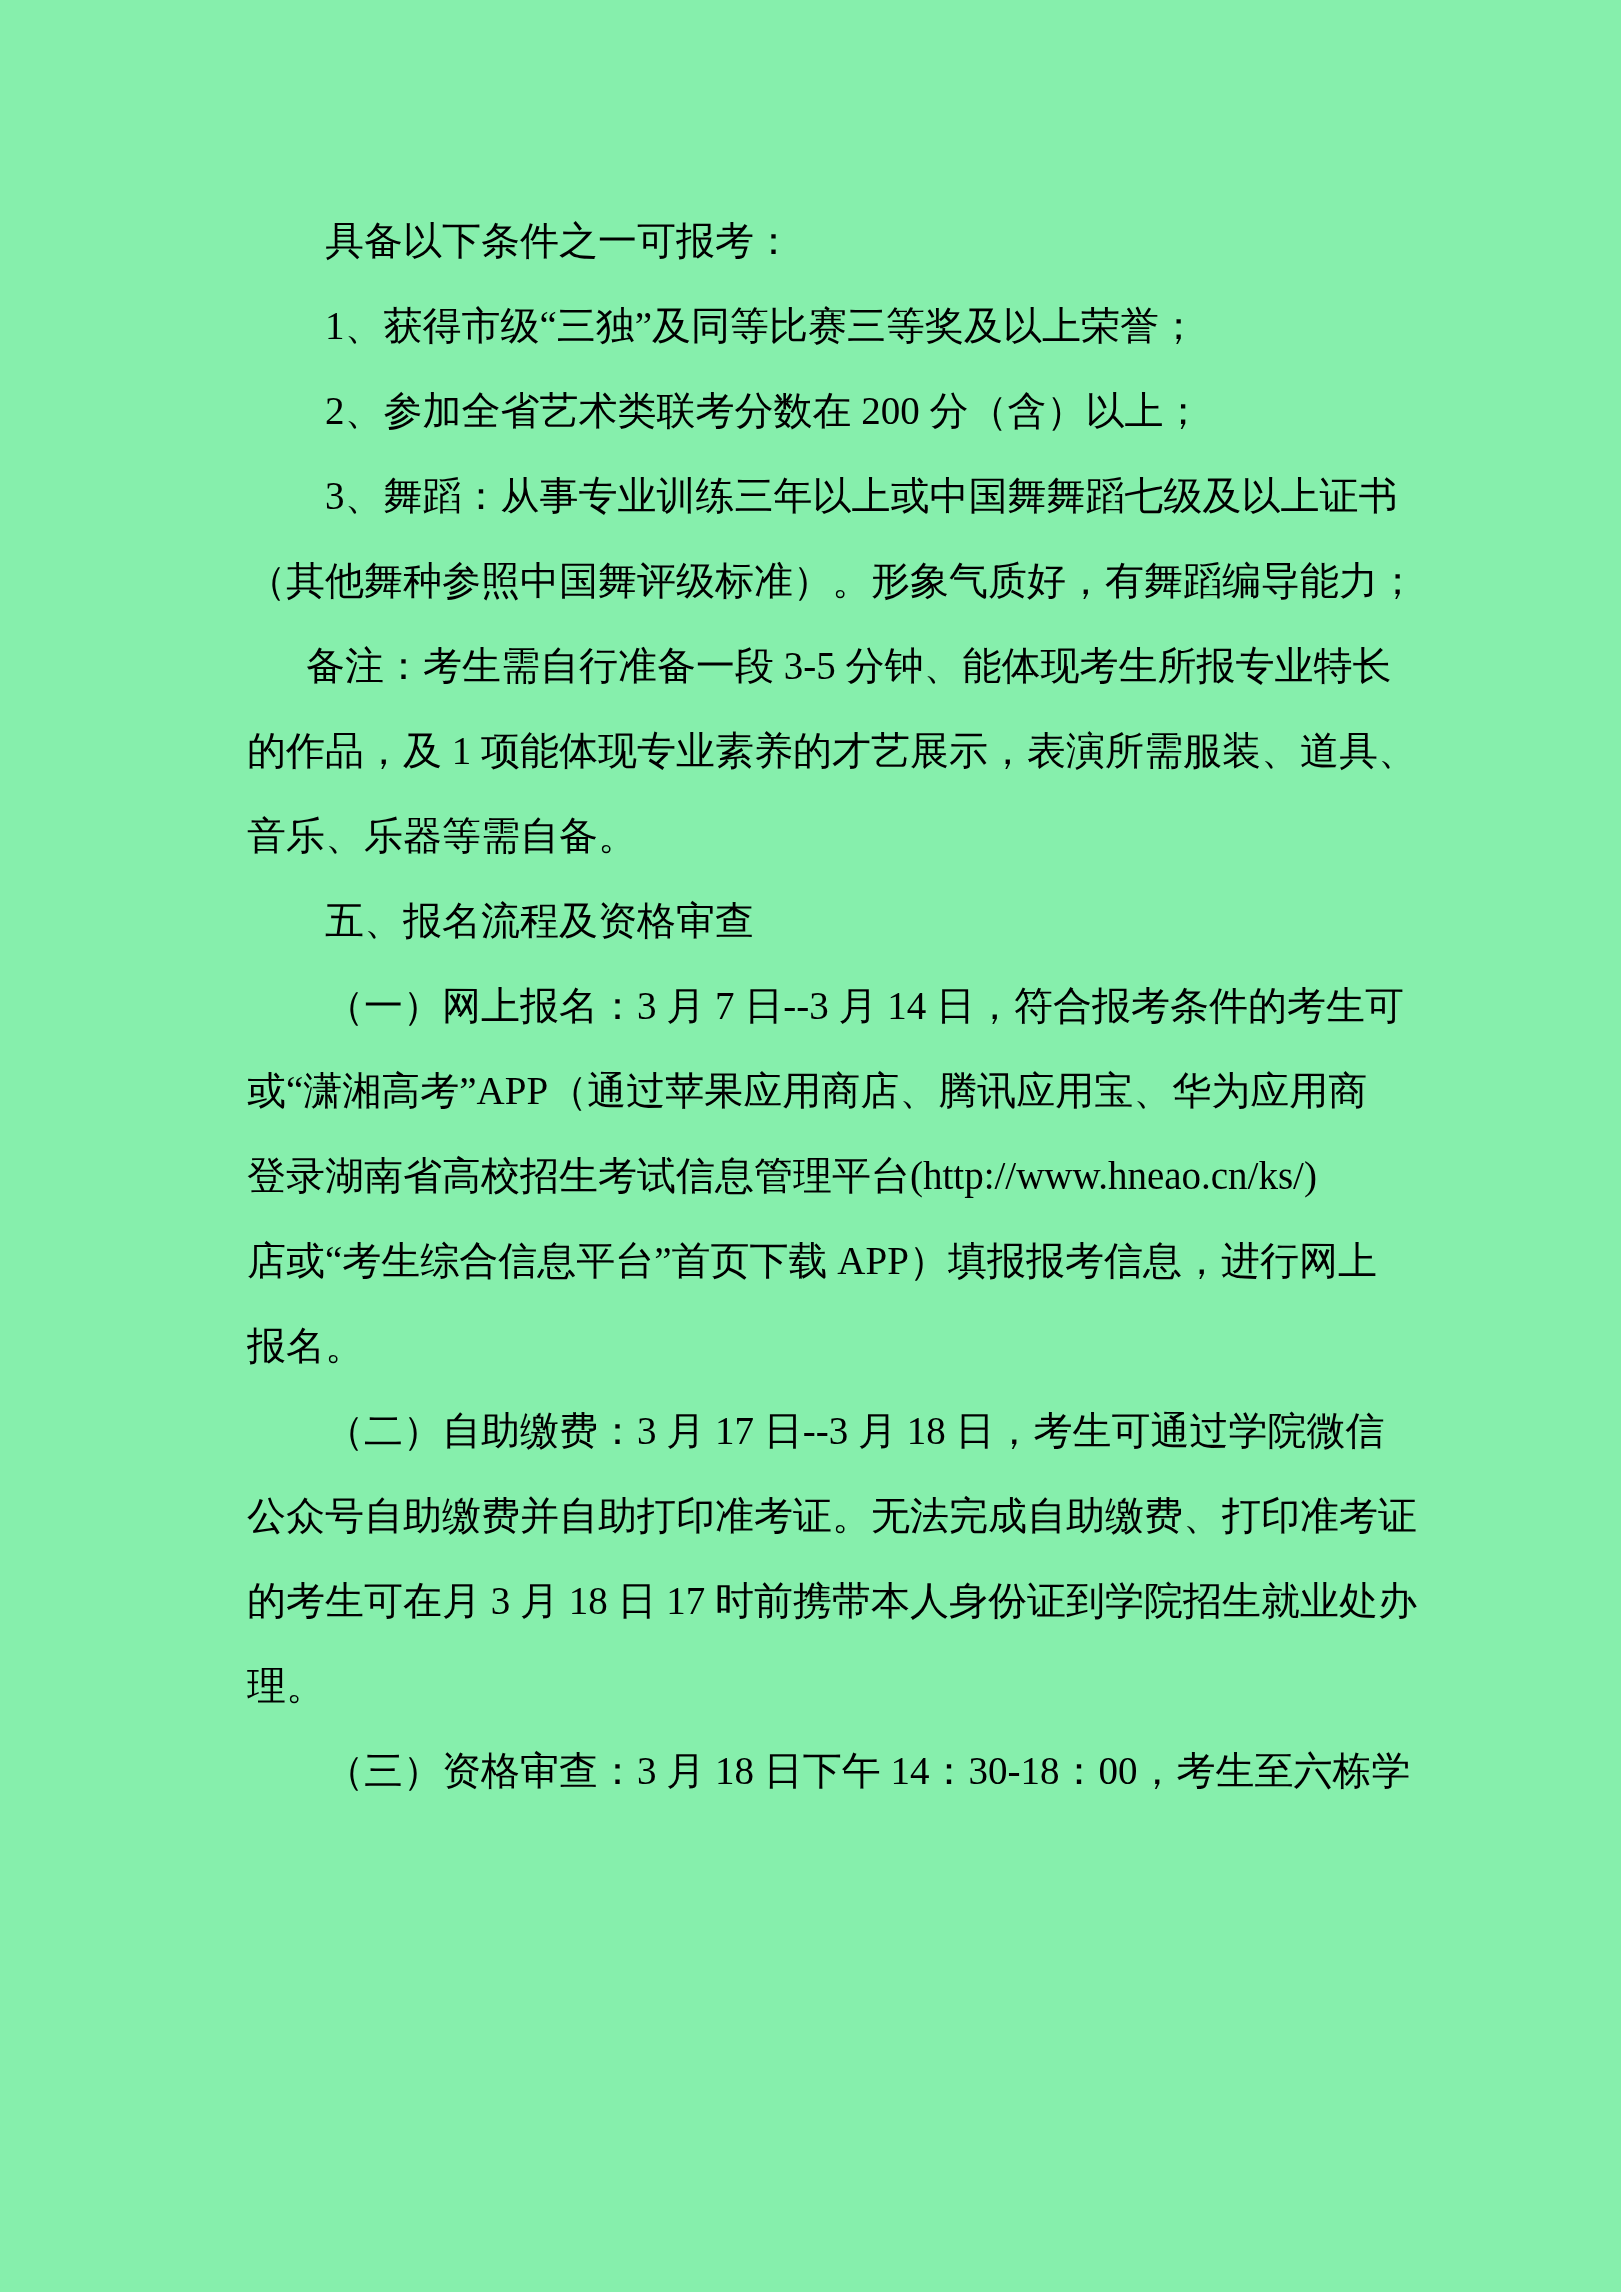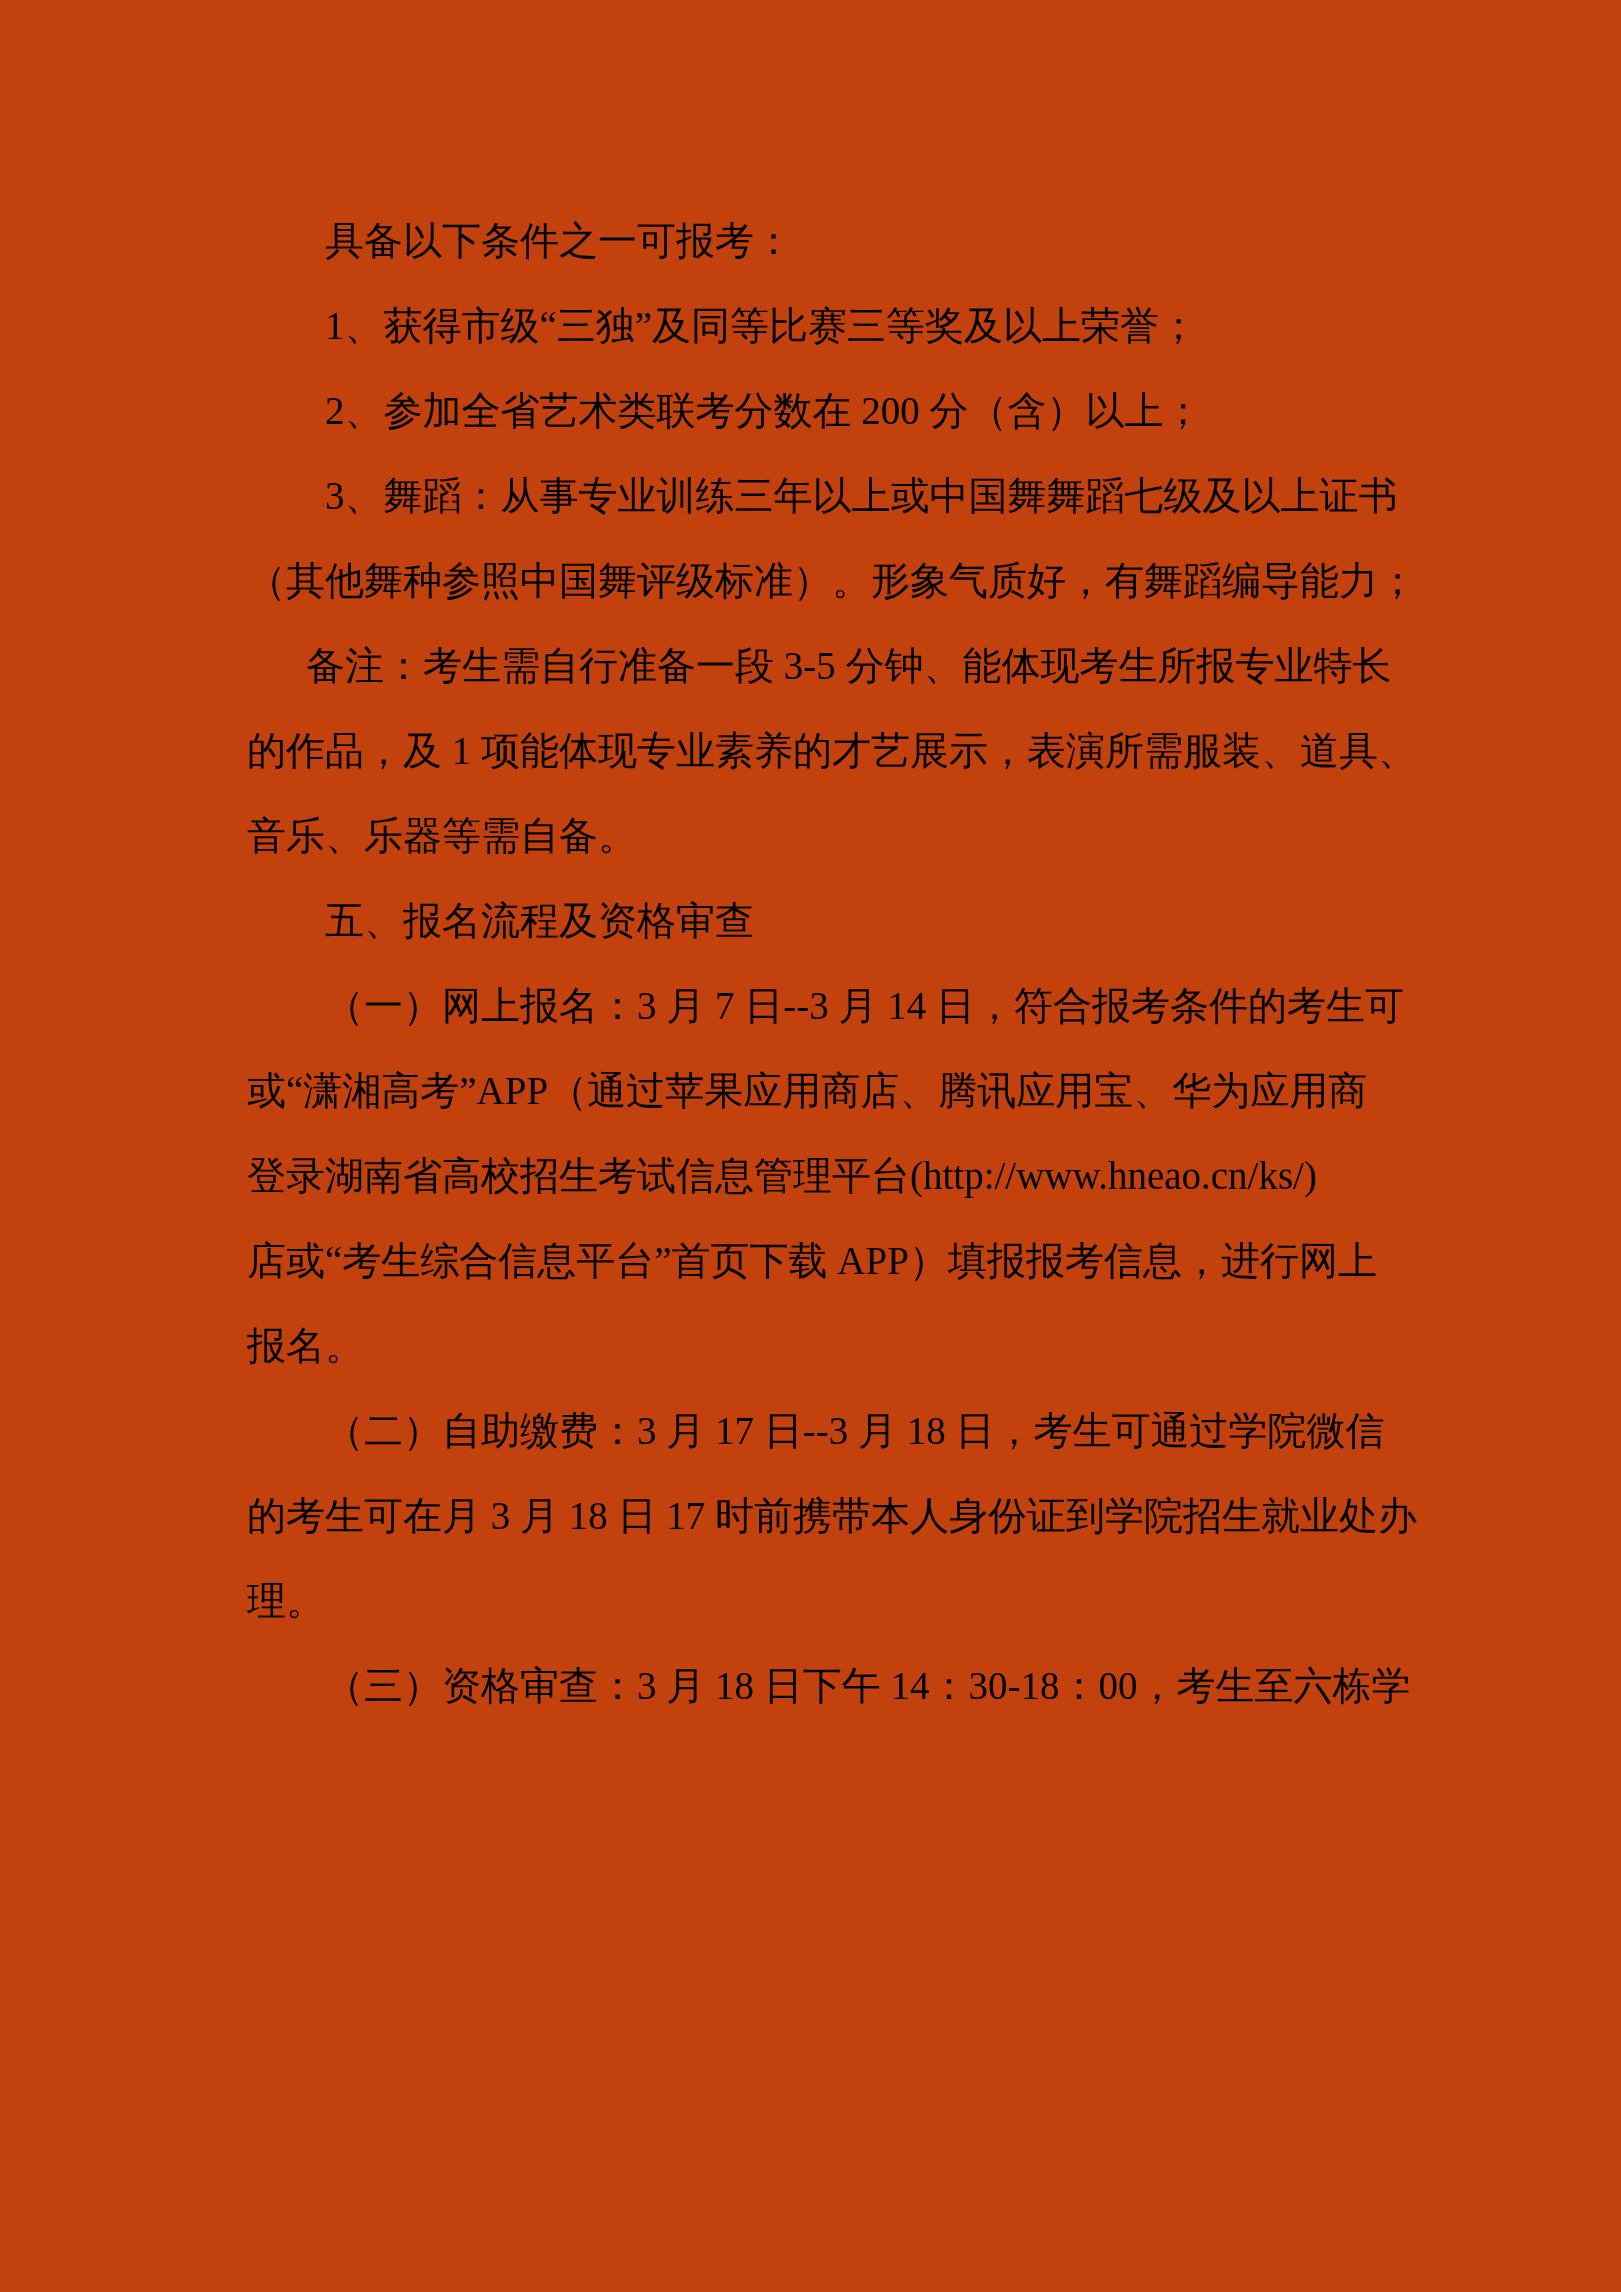--- a/index.html
+++ b/index.html
@@ -4,21 +4,21 @@
 <style>
   html, body {
     margin: 0;
     padding: 0;
     background: #ffffff;
   }
   .page {
     position: relative;
     width: 1621px;
     height: 2293px;
-    background: #c2410c;
+    background: #86efac;
     box-sizing: border-box;
     padding: 198px 0 0 247px;
     overflow: hidden;
     font-family: "Liberation Serif", "DejaVu Serif", serif;
     font-size: 39px;
     color: #000000;
   }
   .text-line {
     height: 85px;
     line-height: 85px;
@@ -41,17 +41,18 @@
   <div class="text-line ind-note">备注：考生需自行准备一段 3-5 分钟、能体现考生所报专业特长</div>
   <div class="text-line">的作品，及 1 项能体现专业素养的才艺展示，表演所需服装、道具、</div>
   <div class="text-line">音乐、乐器等需自备。</div>
   <div class="text-line ind2 heading">五、报名流程及资格审查</div>
   <div class="text-line ind2">（一）网上报名：3 月 7 日--3 月 14 日，符合报考条件的考生可</div>
   <div class="text-line">或“潇湘高考”APP（通过苹果应用商店、腾讯应用宝、华为应用商</div>
   <div class="text-line">登录湖南省高校招生考试信息管理平台(http://www.hneao.cn/ks/)</div>
   <div class="text-line">店或“考生综合信息平台”首页下载 APP）填报报考信息，进行网上</div>
   <div class="text-line">报名。</div>
   <div class="text-line ind2">（二）自助缴费：3 月 17 日--3 月 18 日，考生可通过学院微信</div>
+  <div class="text-line">公众号自助缴费并自助打印准考证。无法完成自助缴费、打印准考证</div>
   <div class="text-line">的考生可在月 3 月 18 日 17 时前携带本人身份证到学院招生就业处办</div>
   <div class="text-line">理。</div>
   <div class="text-line ind2">（三）资格审查：3 月 18 日下午 14：30-18：00，考生至六栋学</div>
 </div>
 
 
 </body></html>

